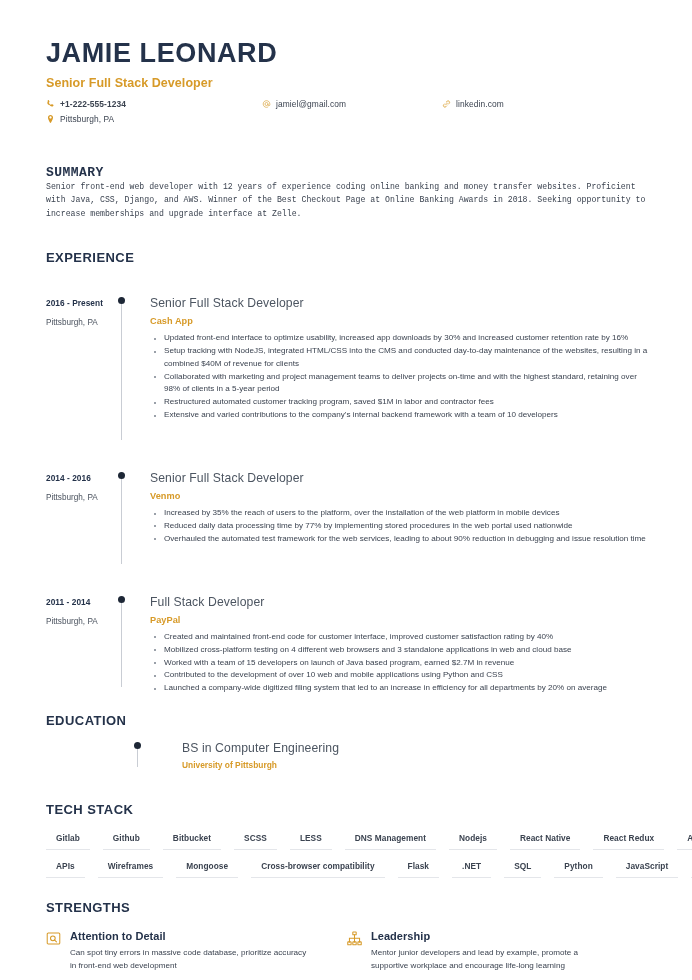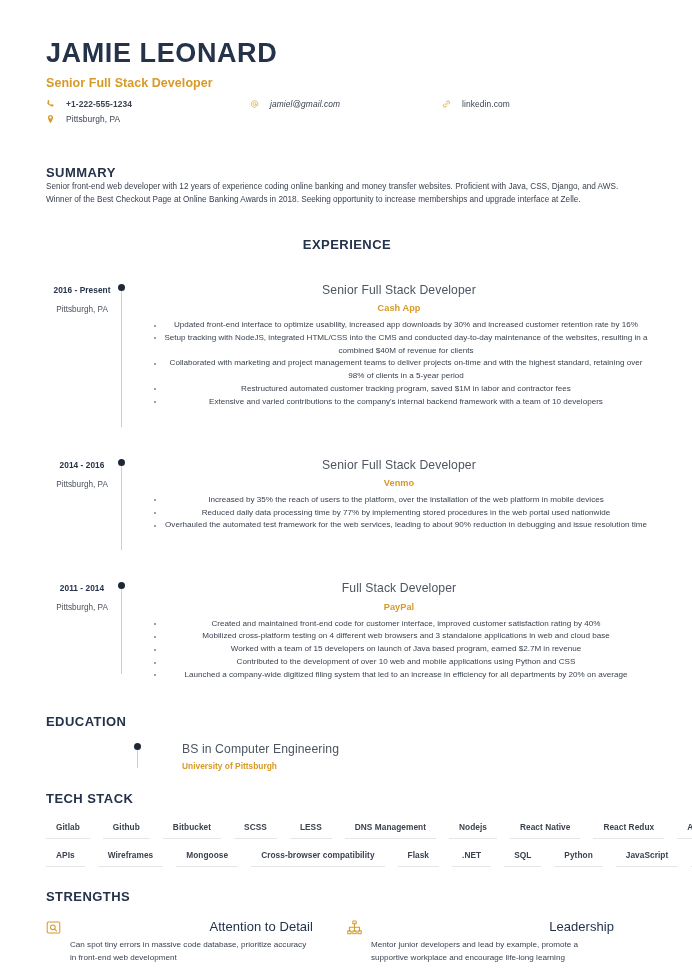--- a/index.html
+++ b/index.html
@@ -42,57 +42,57 @@
 
   .contact-grid {
     margin-top: 9px;
     position: relative;
     height: 32px;
   }
   .contact-item {
     position: absolute;
     display: flex;
     align-items: center;
-    gap: 11px;
+    gap: 5px;
     font-size: 8.4px;
     color: #3b4350;
     white-space: nowrap;
   }
   .contact-item.phone    { left: 0;     top: 0; }
   .contact-item.location { left: 0;     top: 15px; }
-  .contact-item.email    { left: 204px; top: 0; font-style: italic; }
+  .contact-item.email    { left: 216px; top: 0; }
   .contact-item.link     { left: 396px; top: 0; }
   .contact-item .label { font-weight: bold; letter-spacing: 0.1px; }
   .contact-item.location .label,
   .contact-item.email .label,
   .contact-item.link .label { font-weight: normal; }
 
   .cicon { width: 9px; height: 10px; display: block; flex: 0 0 9px; }
   .cicon svg { display: block; width: 9px; height: 10px; }
 
   
   .section { margin-top: 0; }
   .section-title {
     font-size: 13px;
     font-weight: bold;
     color: #24324a;
     letter-spacing: 0.45px;
   }
 
   
-  #summary-section { margin-top: 34px; }
+  #summary-section { margin-top: 34px; font-family: Liberation Mono, monospace; }
   .summary-body {
     font-size: 8.2px;
     line-height: 1.62;
     color: #3b4350;
     max-width: 600px;
   }
 
   
-  #experience-section { margin-top: 30px; text-align: center; }
+  #experience-section { margin-top: 30px; }
   .exp-list { margin-top: 14px; }
 
   .exp-item {
     position: relative;
     display: flex;
     padding-bottom: 18px;
     margin-top: 32px;
   }
   .exp-left {
     width: 72px;
@@ -163,21 +163,21 @@
     content: "";
     position: absolute;
     left: 4px;
     top: 5.5px;
     width: 2px;
     height: 2px;
     background: #9aa0a9;
   }
 
   
-  #education-section { margin-top: 14px; }
+  #education-section { }
   .edu-list { margin-top: 14px; }
   .edu-item { display: flex; gap: 16px; }
   .edu-left { width: 72px; flex: 0 0 72px; }
   .edu-rail { position: relative; width: 32px; flex: 0 0 32px; }
   .edu-rail .rail-line {
     position: absolute;
     left: 3px; top: 3px; height: 22px;
     width: 1.3px; background: #c9cdd4;
   }
   .edu-rail .rail-dot {
@@ -195,21 +195,21 @@
     letter-spacing: 0.1px;
   }
   .edu-school {
     margin-top: 5px;
     font-size: 8.4px;
     font-weight: bold;
     color: #d79a28;
   }
 
   
-  #techstack-section { margin-top: 20px; }
+  #techstack-section { margin-top: 32px; }
   .tag-rows { margin-top: 16px; }
   .tag-row {
     display: flex;
     gap: 13px;
     margin-bottom: 11px;
   }
   .tag {
     flex: 0 0 auto;
     font-size: 8.3px;
     font-weight: bold;
@@ -235,25 +235,24 @@
     padding-right: 34px;
   }
   .strength-icon {
     flex: 0 0 15px;
     width: 15px;
     height: 15px;
     margin-top: 1px;
   }
   .strength-icon svg { display: block; width: 15px; height: 15px; }
   .strength-title {
-    font-size: 13px;
-    font-weight: normal;
+    font-size: 11px;
+    font-weight: bold;
     color: #24324a;
     letter-spacing: 0.05px;
-    text-align: right;
   }
   .strength-desc {
     margin-top: 5px;
     font-size: 8.1px;
     line-height: 1.6;
     color: #3b4350;
   }
 </style>
 </head>
 <body>

